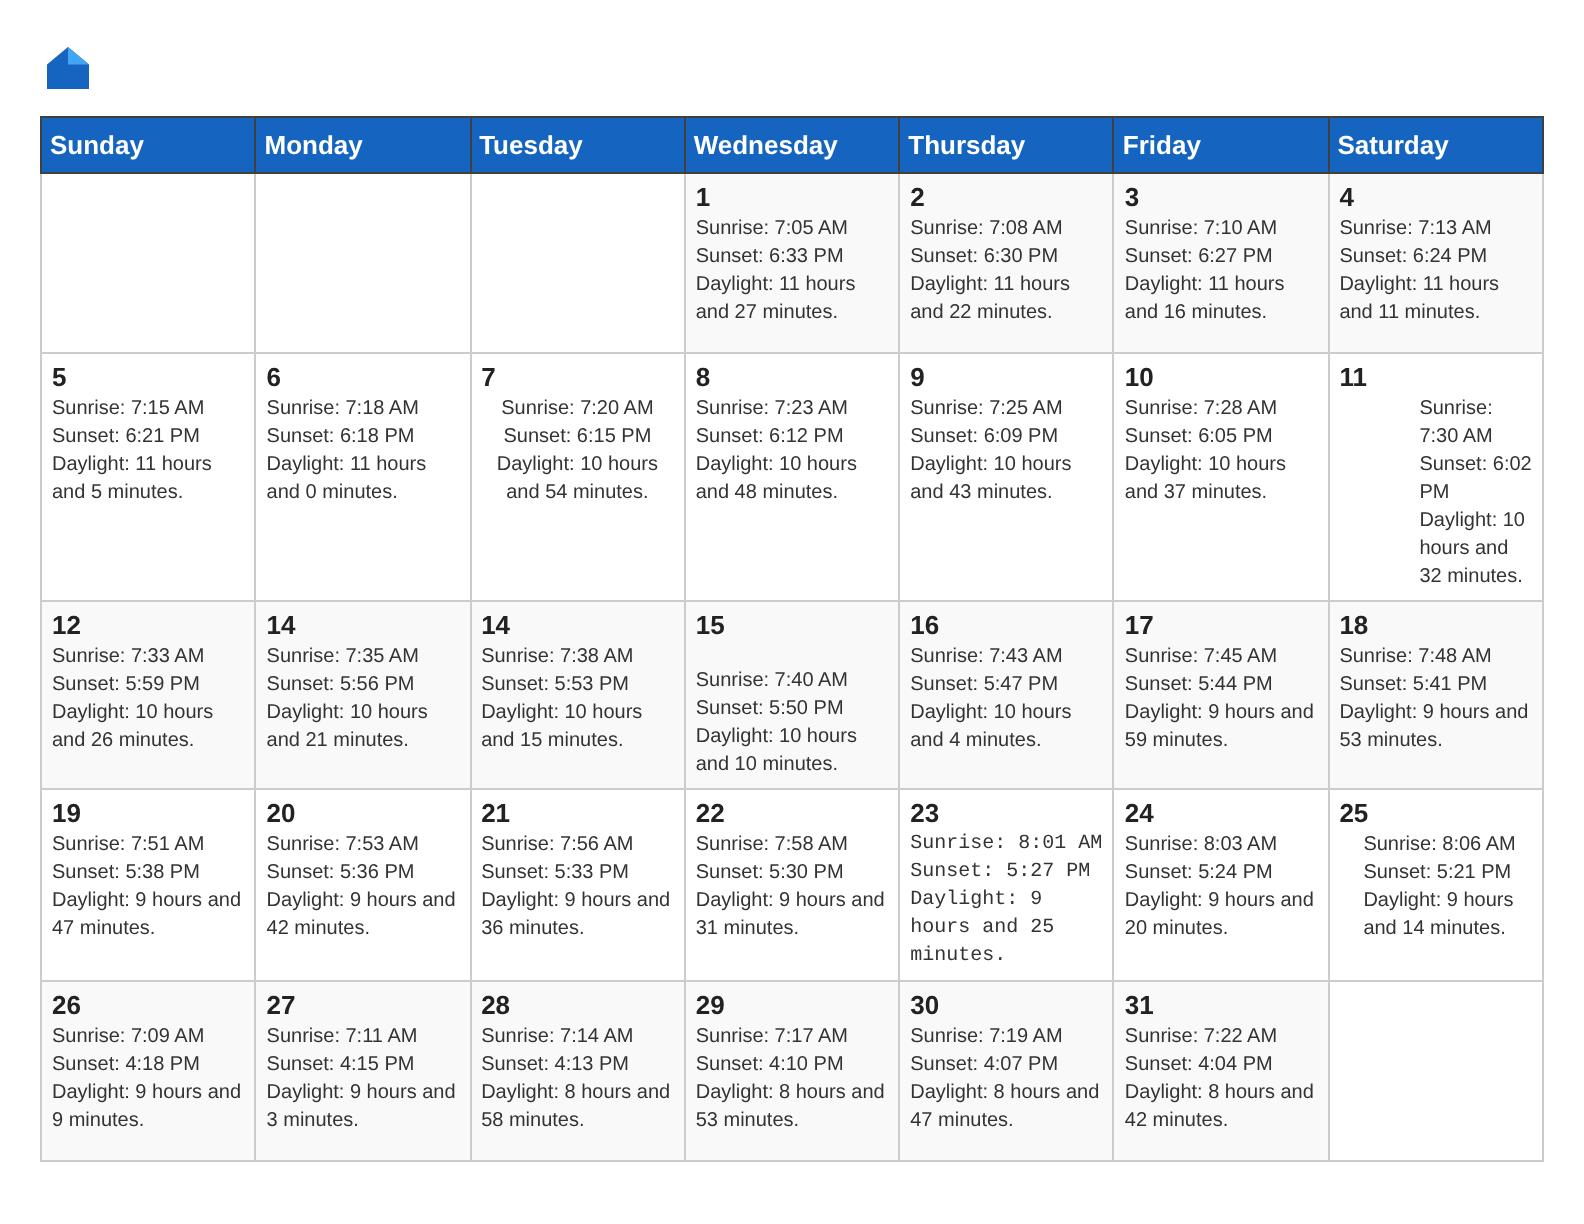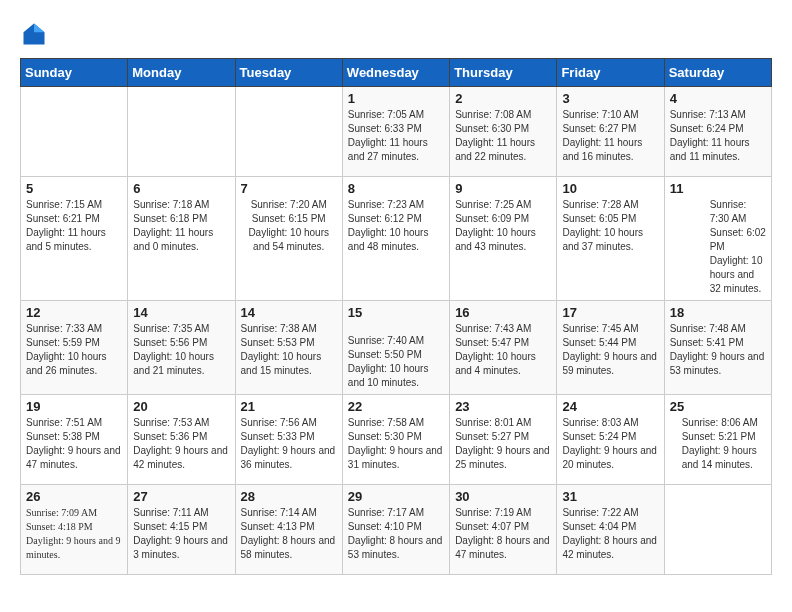--- a/index.html
+++ b/index.html
@@ -254,41 +254,41 @@
 Daylight: 9 hours and 36 minutes.</div>
         </td>
         <td>
           <span class="day-num">22</span>
           <div class="day-info" style="white-space: pre-line;">Sunrise: 7:58 AM
 Sunset: 5:30 PM
 Daylight: 9 hours and 31 minutes.</div>
         </td>
         <td>
           <span class="day-num">23</span>
-          <div class="day-info" style="white-space: pre-line;">Sunrise: 8:01 AM
+          <div class="day-info" style="white-space: pre-line; font-family: Liberation Mono, monospace;">Sunrise: 8:01 AM
 Sunset: 5:27 PM
 Daylight: 9 hours and 25 minutes.</div>
         </td>
         <td>
           <span class="day-num">24</span>
           <div class="day-info" style="white-space: pre-line;">Sunrise: 8:03 AM
 Sunset: 5:24 PM
 Daylight: 9 hours and 20 minutes.</div>
         </td>
         <td>
           <span class="day-num">25</span>
           <div class="day-info" style="white-space: pre-line; margin-left: 12px;">Sunrise: 8:06 AM
 Sunset: 5:21 PM
 Daylight: 9 hours and 14 minutes.</div>
         </td>
       </tr>
       <tr>
         <td>
           <span class="day-num">26</span>
-          <div class="day-info" style="white-space: pre-line; font-family: Liberation Serif, serif;">Sunrise: 7:09 AM
+          <div class="day-info" style="white-space: pre-line;">Sunrise: 7:09 AM
 Sunset: 4:18 PM
 Daylight: 9 hours and 9 minutes.</div>
         </td>
         <td>
           <span class="day-num">27</span>
           <div class="day-info" style="white-space: pre-line;">Sunrise: 7:11 AM
 Sunset: 4:15 PM
 Daylight: 9 hours and 3 minutes.</div>
         </td>
         <td>

